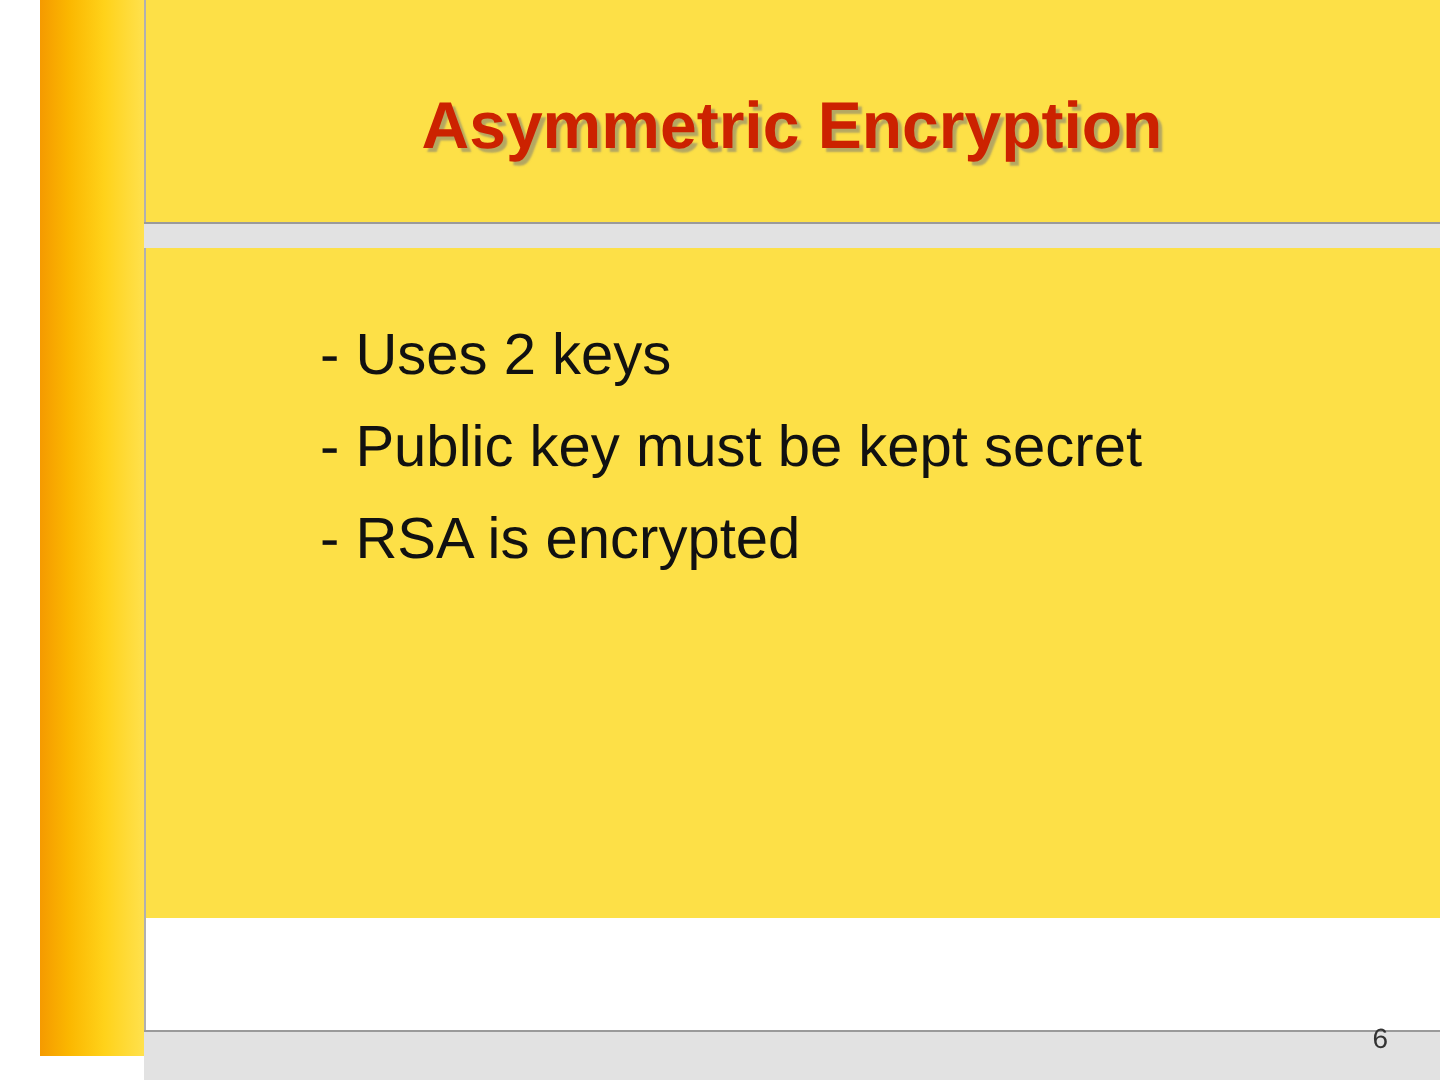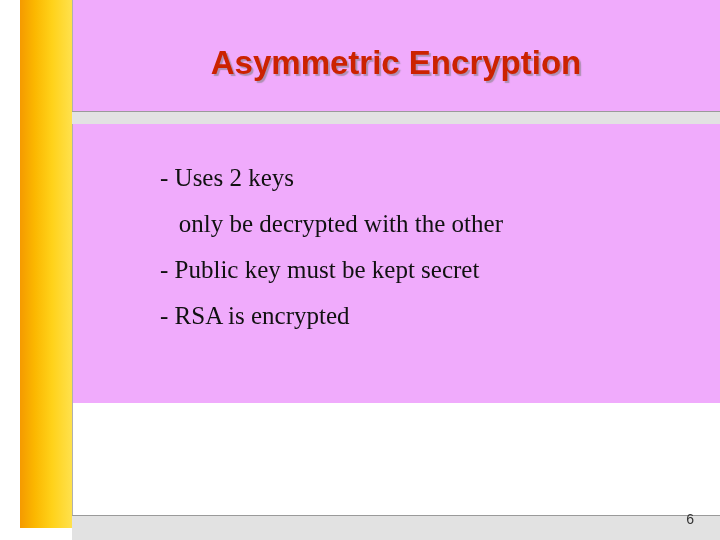--- a/index.html
+++ b/index.html
@@ -9,22 +9,22 @@
   body {
     width: 720px;
     height: 540px;
     background: #ffffff;
     font-family: "Liberation Sans", sans-serif;
     overflow: hidden;
   }
   .slide {
     position: relative;
     width: 720px;
-    height: 403px;
-    background: #f0abfc;
+    height: 459px;
+    background: #fde047;
     box-sizing: border-box;
   }
   
   .left-bar {
     position: absolute;
     left: 0;
     top: 0;
     width: 72px;
     height: 540px;
     background: #ffffff;
@@ -84,25 +84,25 @@
     text-shadow: 2px 2px 1px rgba(120,120,120,0.55);
     font-family: "Liberation Sans", sans-serif;
   }
   .body-block {
     position: absolute;
     left: 160px;
     top: 155px;
     width: 530px;
   }
   .bullet {
-    font-size: 25px;
+    font-size: 29px;
     color: #111111;
     line-height: 46px;
     white-space: pre;
-    font-family: Liberation Serif, serif;
+    font-family: Liberation Sans, sans-serif;
   }
   .page-number {
     position: absolute;
     right: 26px;
     top: 511px;
     font-size: 14px;
     color: #333333;
     font-family: "Liberation Sans", sans-serif;
   }
 </style>
@@ -115,21 +115,20 @@
     <div class="left-bar-inner"></div>
   </div>
 
   <div class="top-rule-line"></div>
   <div class="top-rule"></div>
 
   <div class="title">Asymmetric Encryption</div>
 
   <div class="body-block">
     <div class="bullet">- Uses 2 keys</div>
-    <div class="bullet">   only be decrypted with the other</div>
     <div class="bullet">- Public key must be kept secret</div>
     <div class="bullet">- RSA is encrypted</div>
   </div>
 
   <div class="bottom-rule-line"></div>
   <div class="bottom-rule"></div>
   <div class="page-number">6</div>
 
 </div>
 

